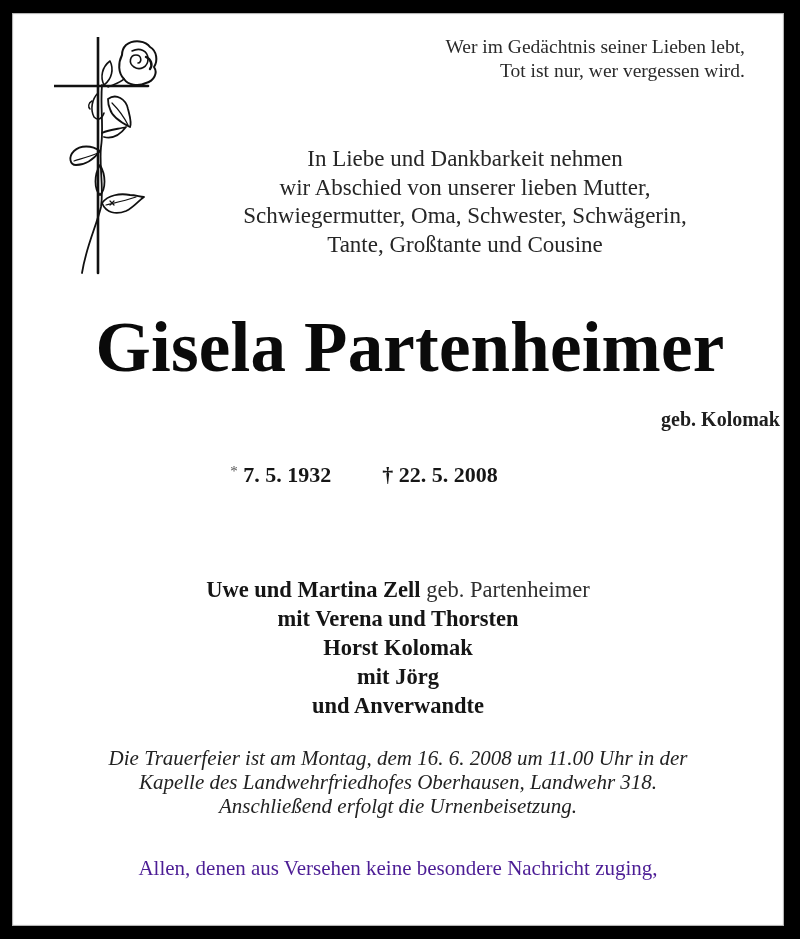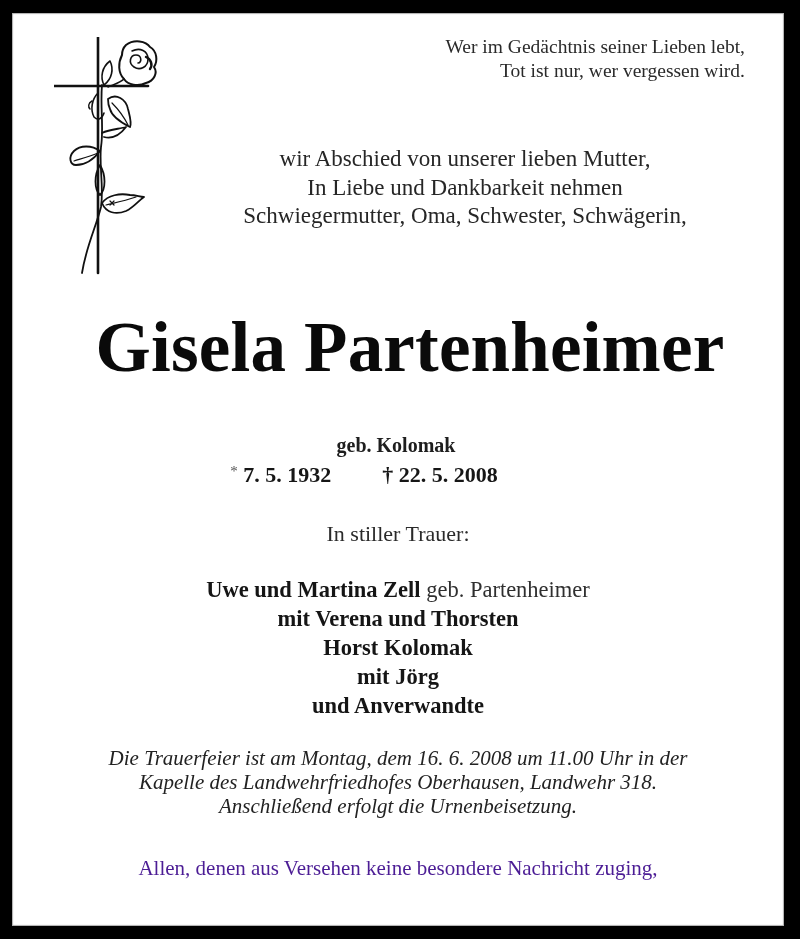--- a/index.html
+++ b/index.html
@@ -67,25 +67,26 @@
     top: 294px;
     font-size: 71px;
     line-height: 80px;
     font-weight: bold;
     color: #0a0a0a;
     letter-spacing: 0.2px;
   }
   .maiden {
     left: 0;
     width: 768px;
-    top: 420px;
+    top: 394px;
     font-size: 20px;
     line-height: 24px;
     font-weight: bold;
     color: #1e1e1e;
+    text-align: right;
   }
   .dates {
     left: 0;
     width: 704px;
     top: 444px;
     font-size: 22px;
     line-height: 28px;
     font-weight: bold;
     color: #161616;
   }
@@ -174,38 +175,38 @@
       <path d="M52 168 C 60 166, 70 164, 82 160" stroke-width="1.2"></path>
       <path d="M56 164 L 60 168 M 60 164 L 56 168" stroke-width="1.2"></path>
     </svg>
 
     <div class="abs poem">
       <span class="line">Wer im Gedächtnis seiner Lieben lebt,</span>
       <span class="line">Tot ist nur, wer vergessen wird.</span>
     </div>
 
     <div class="abs farewell">
+      <span class="line">In Liebe und Dankbarkeit nehmen</span>
       <span class="line">wir Abschied von unserer lieben Mutter,</span>
-      <span class="line">In Liebe und Dankbarkeit nehmen</span>
       <span class="line">Schwiegermutter, Oma, Schwester, Schwägerin,</span>
+      <span class="line">Tante, Großtante und Cousine</span>
     </div>
 
     <div class="abs name">Gisela Partenheimer</div>
 
     <div class="abs maiden">geb. Kolomak</div>
 
     <div class="abs dates">
       <span class="star">*</span>
       <span>7. 5. 1932</span>
       <span class="sep"></span>
       <span class="cross-sym">†</span>
       <span>22. 5. 2008</span>
     </div>
 
-    <div class="abs mourning-intro">In stiller Trauer:</div>
 
     <div class="abs mourners">
       <span class="line">
         <span class="b">Uwe und Martina Zell</span><span class="r"> geb. Partenheimer</span>
       </span>
       <span class="line">
         <span class="b">mit Verena und Thorsten</span>
       </span>
       <span class="line">
         <span class="b">Horst Kolomak</span>

